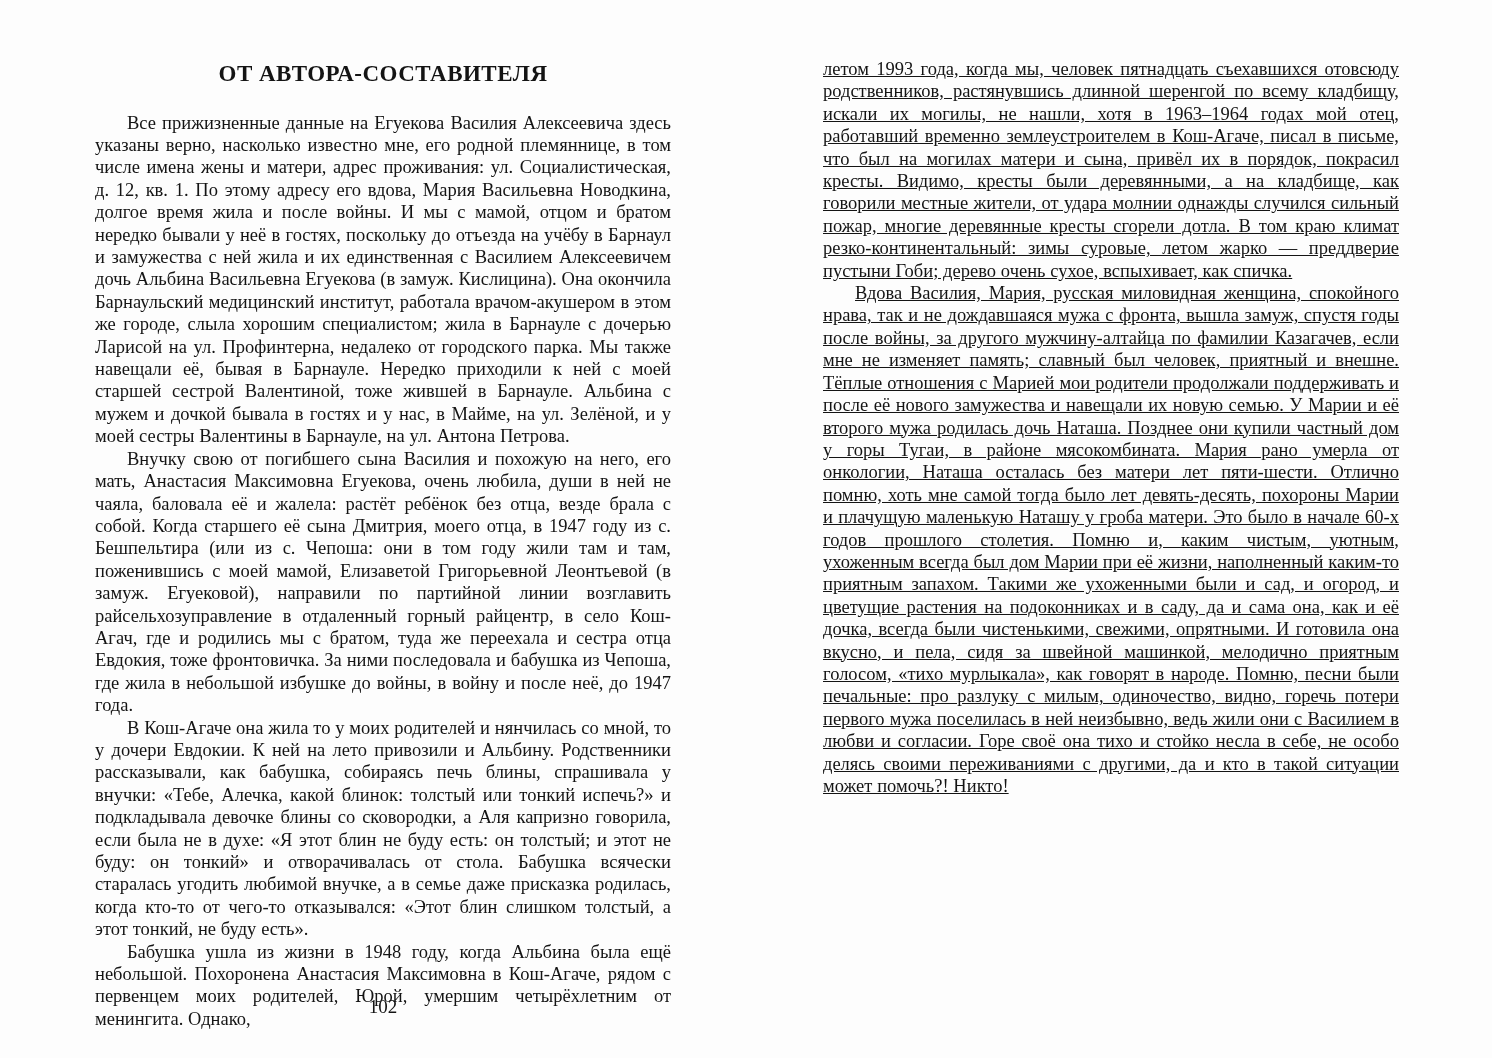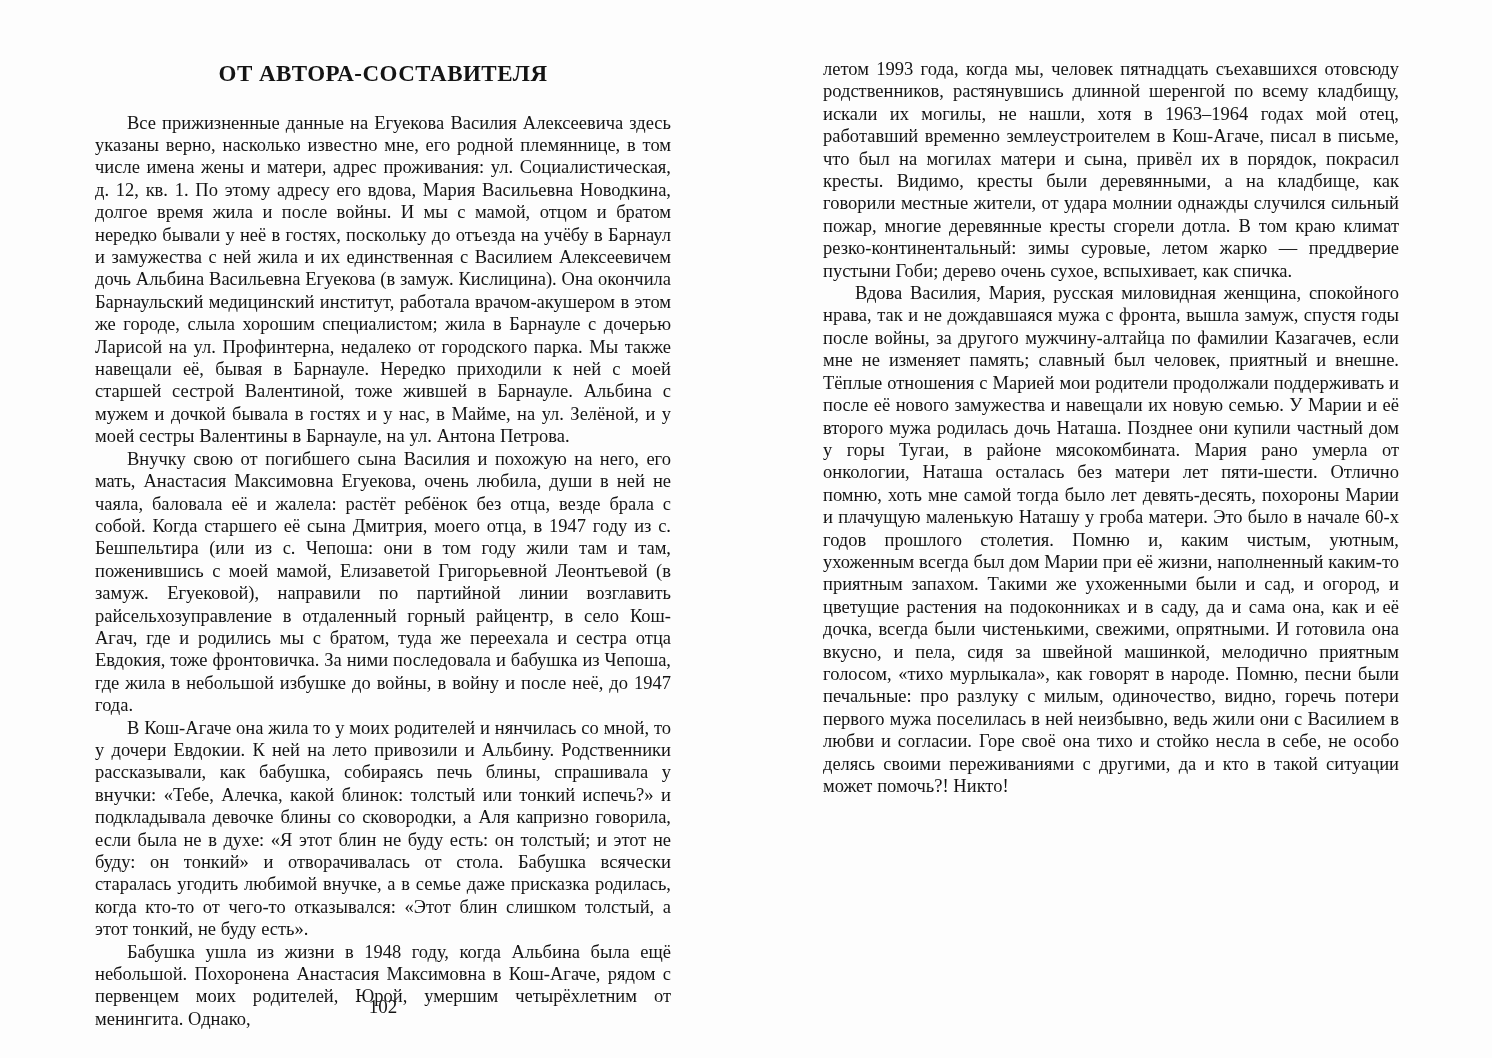--- a/index.html
+++ b/index.html
@@ -15,21 +15,21 @@
     font-family: "Liberation Serif", serif;
     color: #141414;
   }
   .page {
     position: absolute;
     top: 0;
     height: 874px;
     width: 576px;
   }
   .page-left  { left: 95px; }
-  .page-right { left: 823px; }
+  .page-right { left: 823px; text-decoration: underline; }
 
   .chapter-heading {
     margin: 60px 0 24px 0;
     font-size: 23px;
     font-weight: bold;
     text-align: center;
     letter-spacing: 0.5px;
     line-height: 1.2;
   }
   .page-right .spacer-top {

